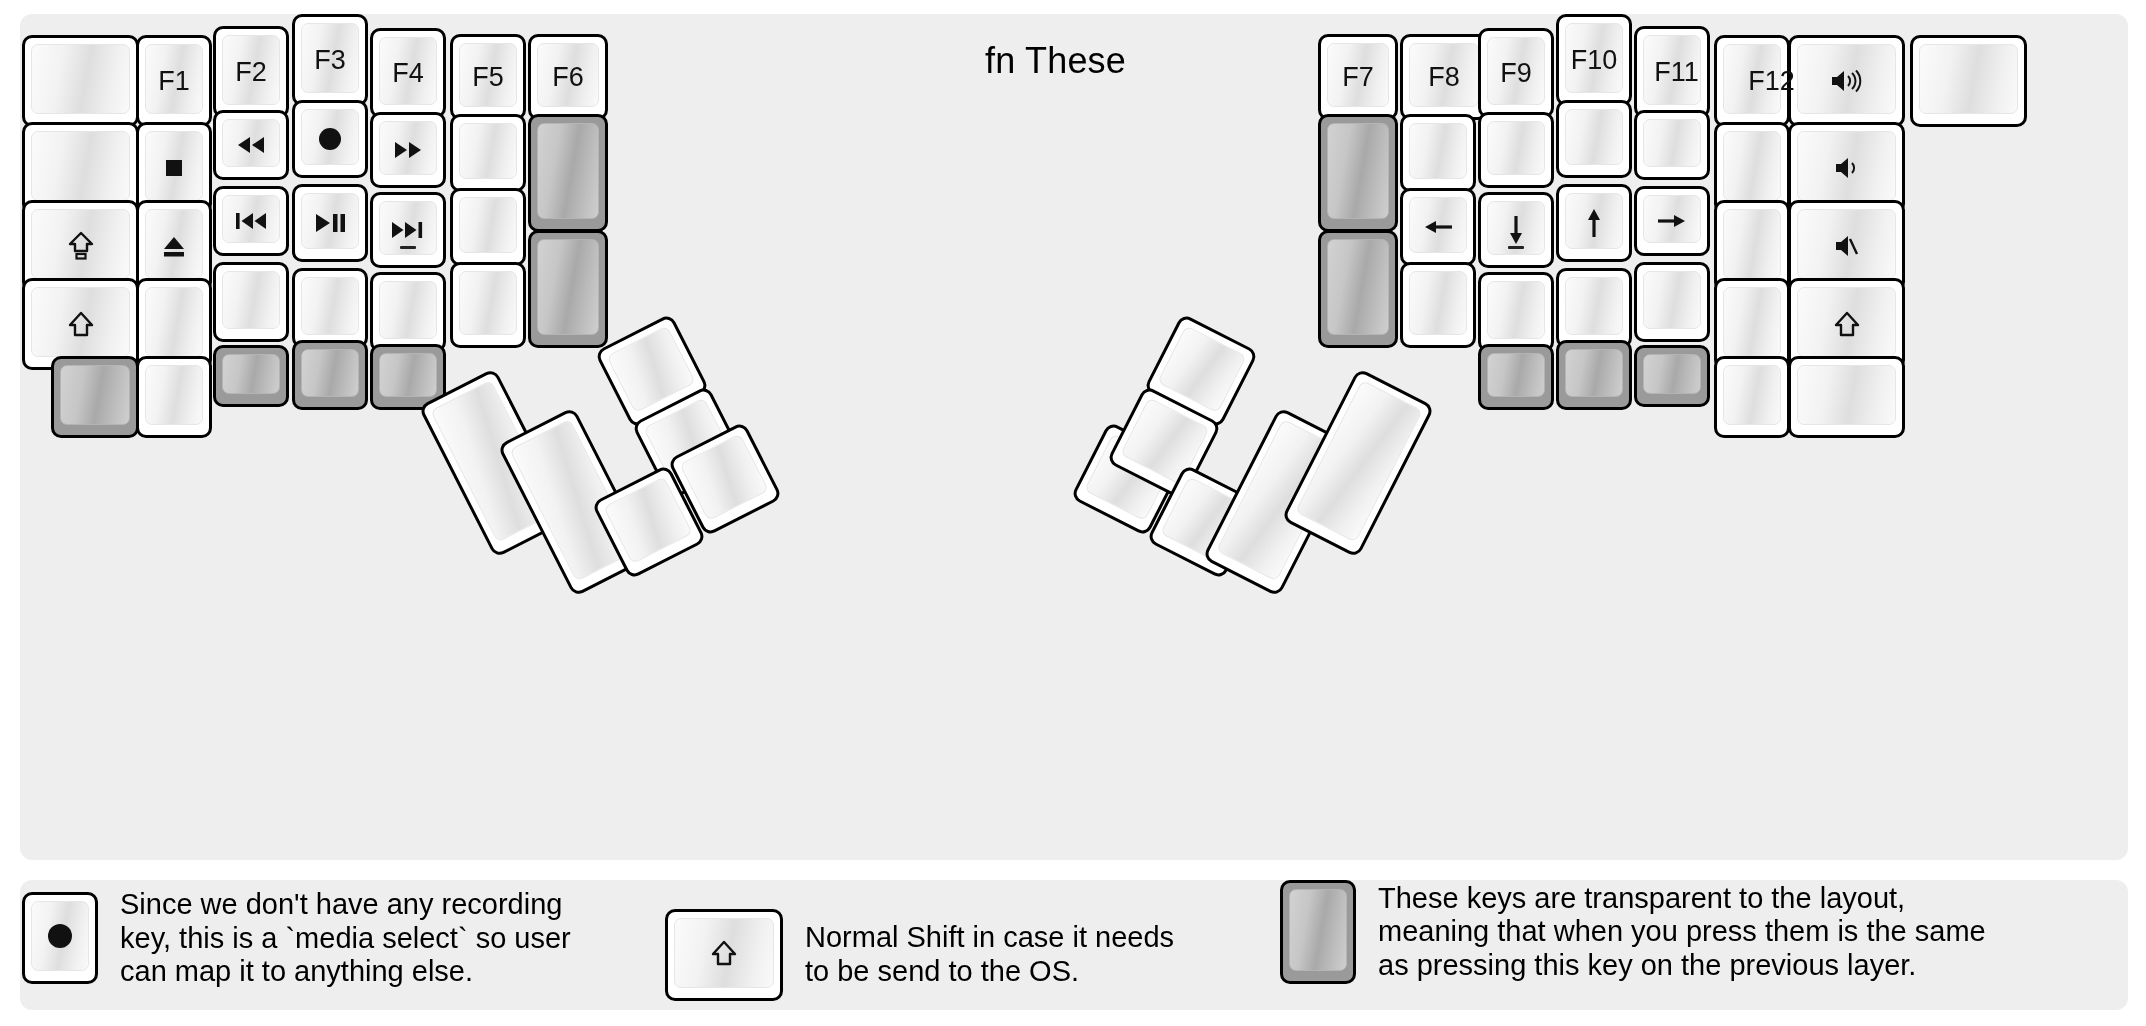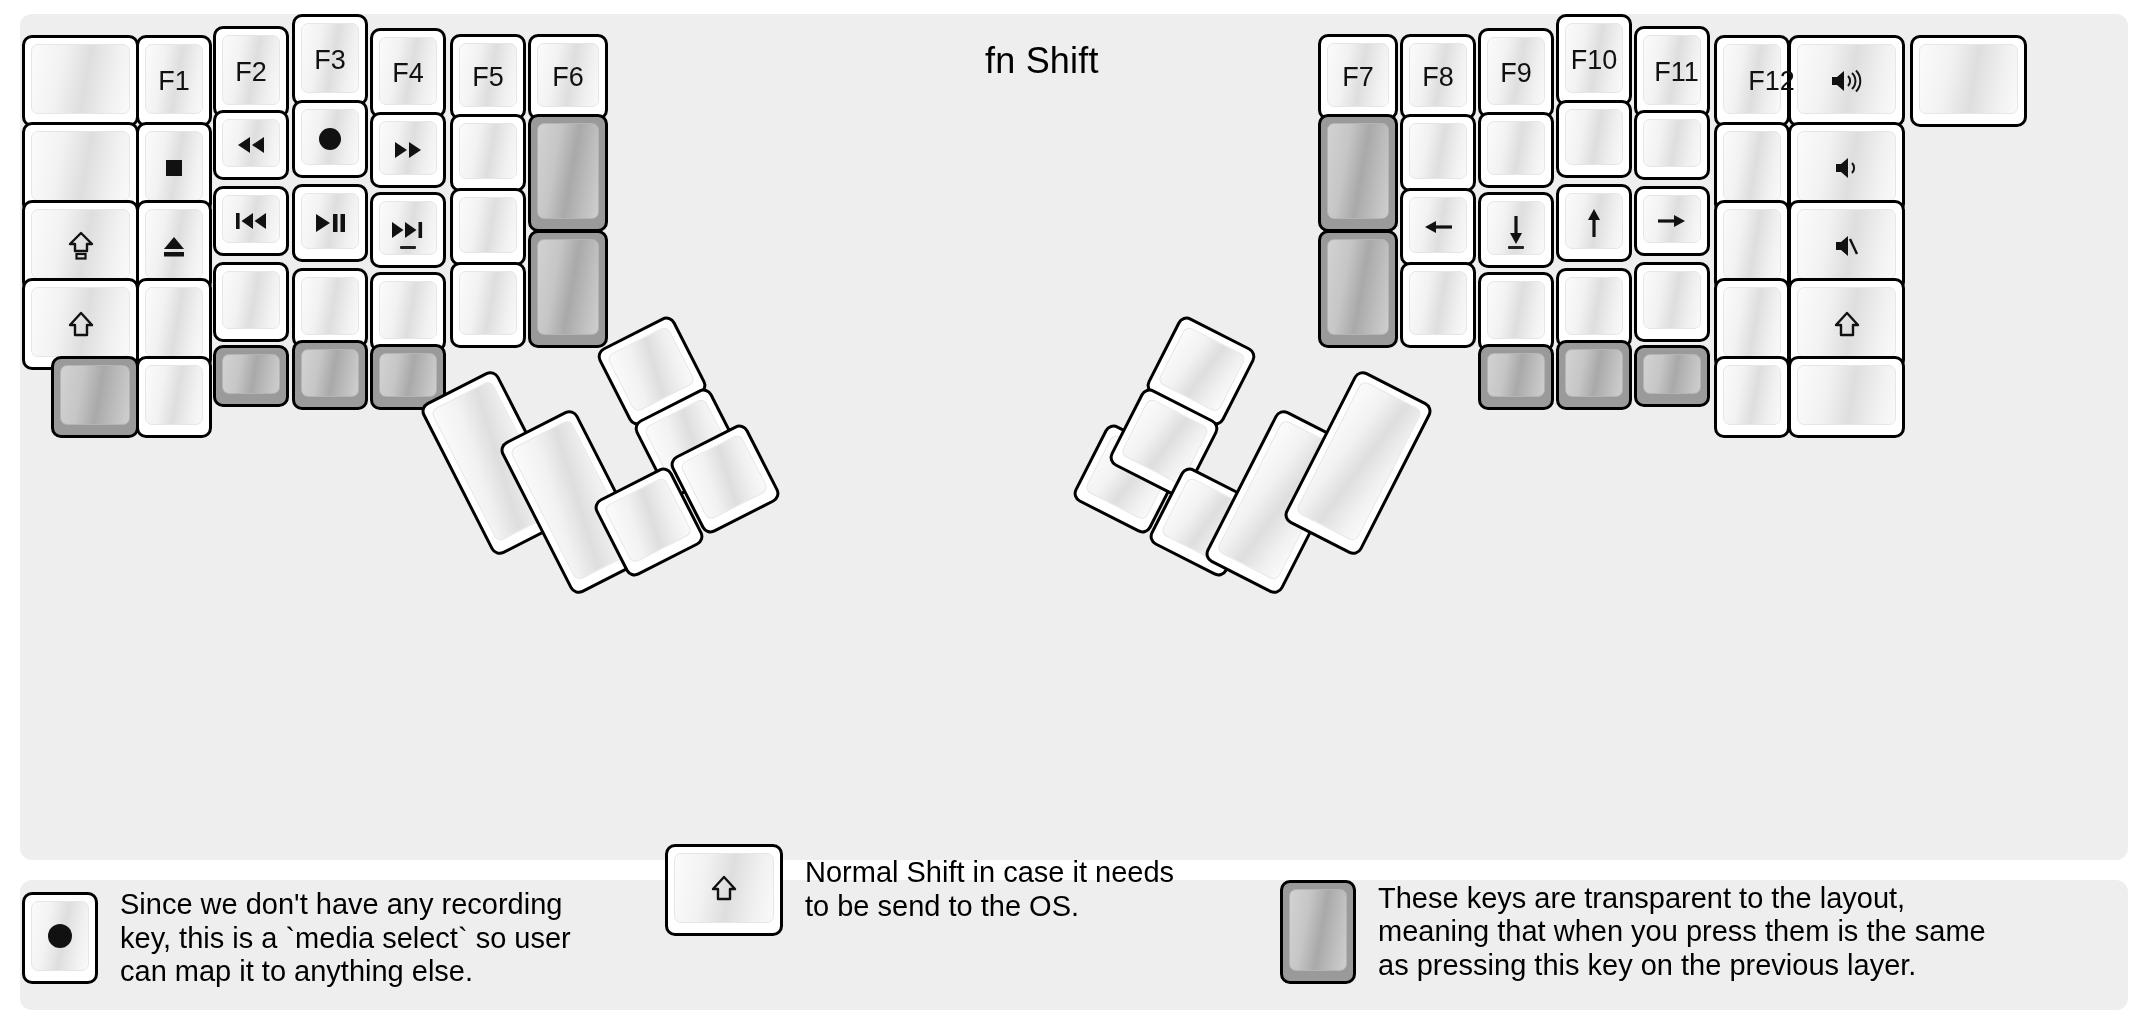--- a/index.html
+++ b/index.html
@@ -151,21 +151,21 @@
 
   svg.ico { display:block; }
 </style>
 </head>
 <body>
 
 <div id="root">
 
   <div id="panel"></div>
 
-  <div id="title">fn Shift</div>
+  <div id="title">fn These</div>
 
   <div class="key" style="left:22px;top:35px;width:117px;height:92px;">
     <div class="cap"></div>
   </div>
   <div class="key" style="left:22px;top:122px;width:117px;height:92px;">
     <div class="cap"></div>
   </div>
   <div class="key" style="left:22px;top:200px;width:117px;height:92px;">
     <div class="cap"></div>
     <span class="legend sym">
@@ -353,21 +353,21 @@
     <div class="cap"></div>
     <span class="legend">F7</span>
   </div>
   <div class="key trans" style="left:1318px;top:114px;width:80px;height:118px;">
     <div class="cap"></div>
   </div>
   <div class="key trans" style="left:1318px;top:230px;width:80px;height:118px;">
     <div class="cap"></div>
   </div>
 
-  <div class="key" style="left:1400px;top:34px;width:76px;height:86px;">
+  <div class="key" style="left:1400px;top:34px;width:88px;height:86px;">
     <div class="cap"></div>
     <span class="legend">F8</span>
   </div>
   <div class="key" style="left:1400px;top:114px;width:76px;height:78px;">
     <div class="cap"></div>
   </div>
   <div class="key" style="left:1400px;top:188px;width:76px;height:78px;">
     <div class="cap"></div>
     <span class="legend sym">
       <svg class="ico" width="32" height="20" viewBox="0 0 32 20" aria-hidden="true">
@@ -541,21 +541,21 @@
               <circle cx="14" cy="14" r="12" fill="#111"></circle>
             </svg>
         </span>
       </div>
     </div>
     <div class="legend-text">Since we don't have any recording
 key, this is a `media select` so user
 can map it to anything else.</div>
   </div>
 
-  <div class="legend-item" style="left:665px;top:844px;align-items:center;">
+  <div class="legend-item" style="left:665px;top:909px;align-items:center;">
     <div class="legend-key" style="width:118px;">
       <div class="cap">
         <span class="legend">
           <svg class="ico" width="26" height="28" viewBox="0 0 26 28" aria-hidden="true">
             <path d="M13 3 L24 15 L19 15 L19 25 L7 25 L7 15 L2 15 Z" fill="none" stroke="#111" stroke-width="2.4" stroke-linejoin="round"></path>
           </svg>
         </span>
       </div>
     </div>
     <div class="legend-text">Normal Shift in case it needs

